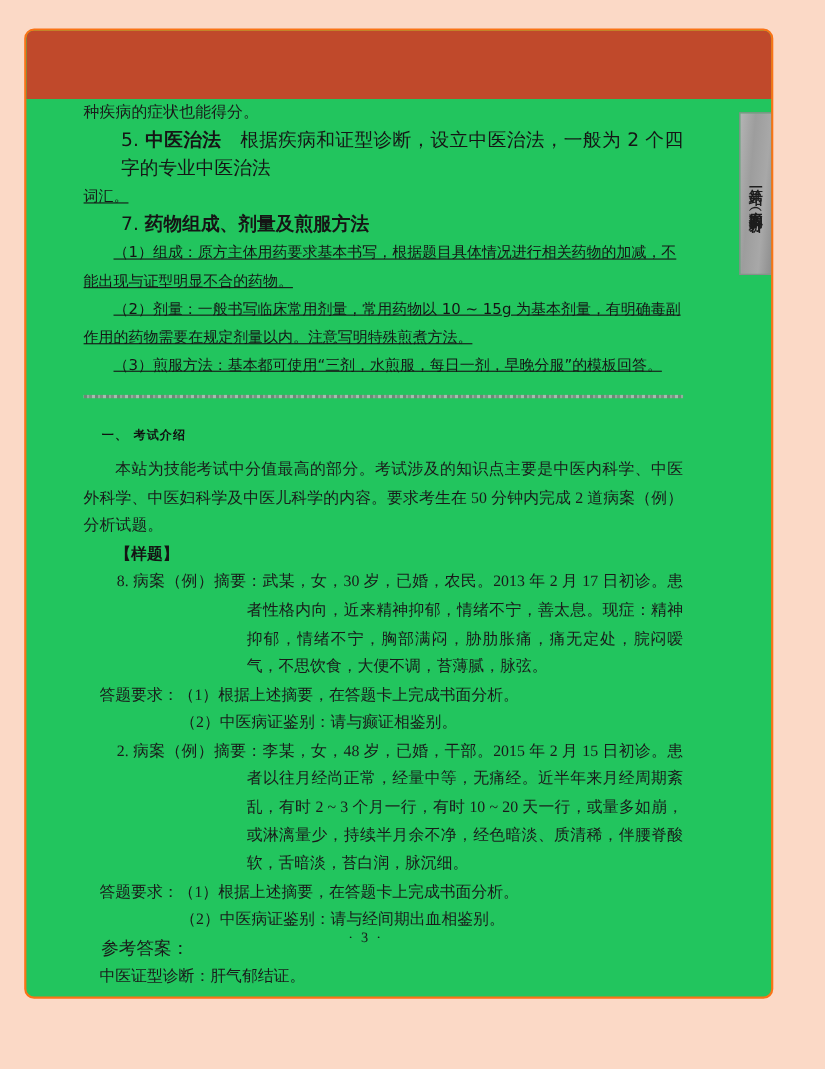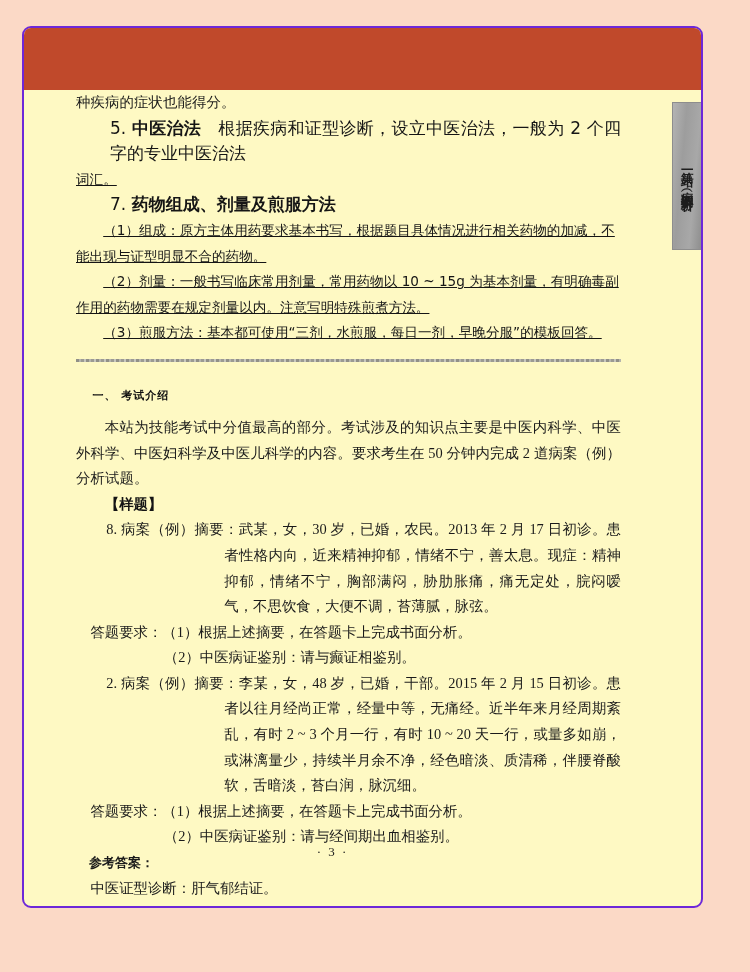--- a/index.html
+++ b/index.html
@@ -15,22 +15,22 @@
     position: relative;
   }
 
   
   #page-sheet {
     position: absolute;
     left: 22px;
     top: 26px;
     width: 681px;
     height: 882px;
-    background: #fef9c3;
-    border: 2px solid #6d28d9;
+    background: #22c55e;
+    border: 2px solid #f97316;
     border-radius: 9px 9px 9px 9px;
     box-sizing: border-box;
     overflow: hidden;
   }
 
   
   #header-band {
     position: absolute;
     left: 0;
     top: 0;
@@ -158,26 +158,25 @@
   .req-line {
     font-size: 14.4px;
     line-height: 25.6px;
     color: #1a1a1a;
     margin: 0;
     padding-left: 1.0em;
   }
   .req-line.sub { padding-left: 6.1em; }
 
   .ans-head {
-    font-size: 13px;
+    font-size: 16px;
     line-height: 25.6px;
     margin: 0;
     padding-left: 1.0em;
     color: #1a1a1a;
-    font-weight: bold;
   }
   .ans-line {
     font-size: 14.4px;
     line-height: 25.6px;
     margin: 0;
     padding-left: 1.0em;
     color: #1a1a1a;
   }
 
   

